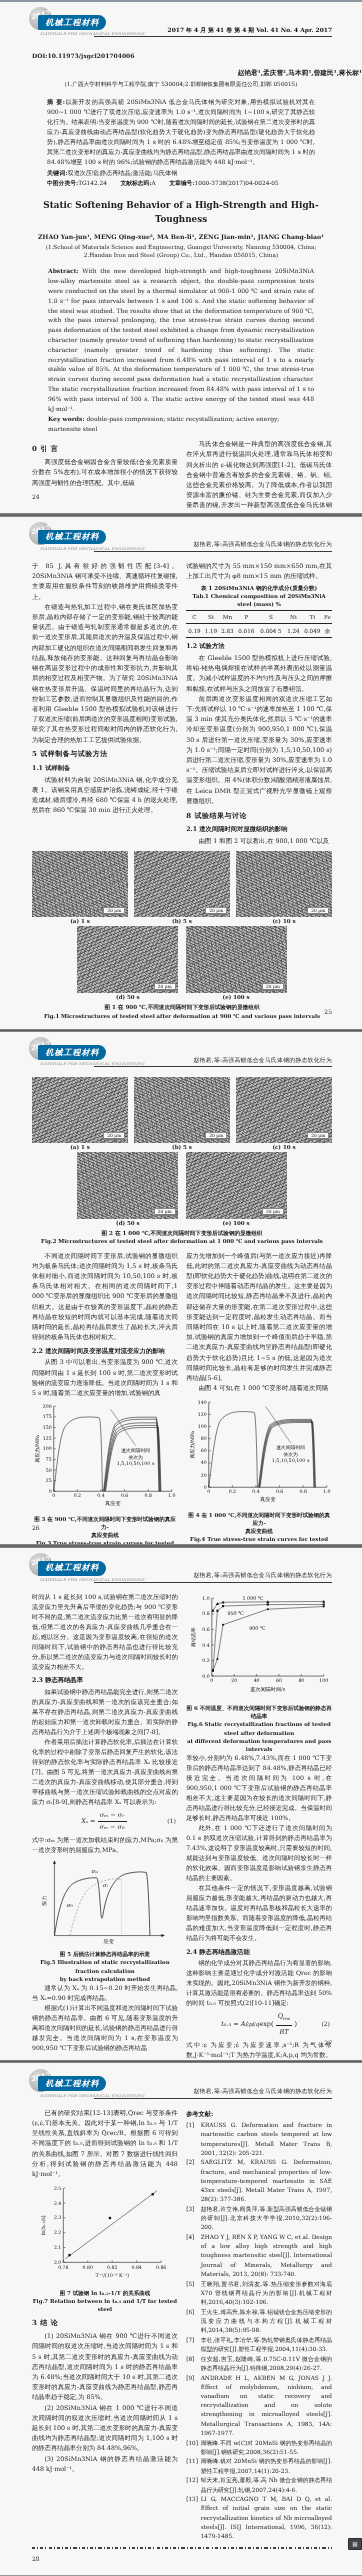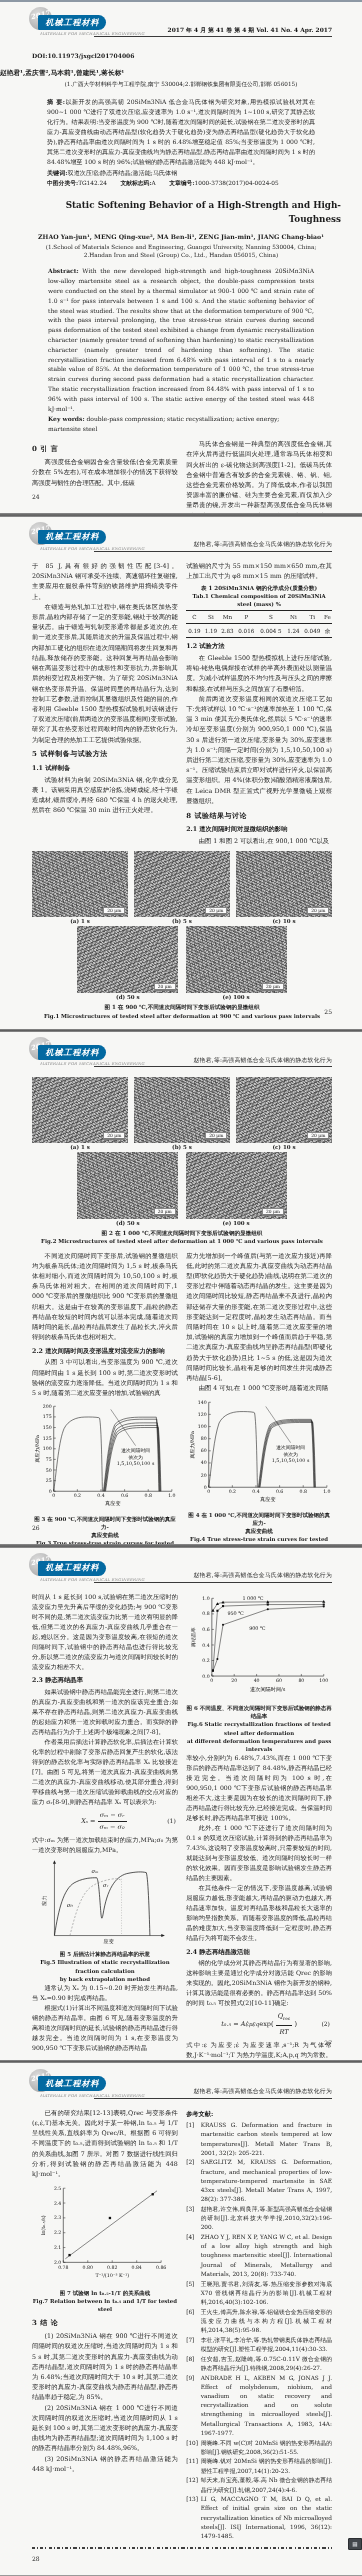--- a/index.html
+++ b/index.html
@@ -14,29 +14,29 @@
   .logo{position:absolute;left:-3.1px;top:0;width:103px;height:32px;}
   .lg-circle{position:absolute;left:0;top:0;width:23px;height:23px;border-radius:50%;background:radial-gradient(circle at 38% 32%,#dedede,#9f9f9f);}
   .lg-circle span{position:absolute;left:2.1px;top:4.1px;color:#fff;font-style:italic;font-weight:bold;font-size:6.7px;transform:rotate(-14deg);letter-spacing:0.3px;}
   .lg-box{position:absolute;left:8.8px;top:7.8px;background:#0369a1;color:#fff;font-weight:bold;font-style:italic;font-size:8px;letter-spacing:1px;padding:1.6px 6.7px 2.1px 7.8px;border-radius:1.6px 7.8px 7.8px 1.6px;white-space:nowrap;}
   .lg-en{position:absolute;left:11.4px;top:24px;font-size:3.9px;color:#8b8b8b;font-style:italic;letter-spacing:0.2px;white-space:nowrap;}
   .runhead{position:absolute;right:0;bottom:6.7px;font-size:5.8px;color:#222;letter-spacing:0.3px;}
   .issue{position:absolute;right:0;bottom:6.7px;font-size:5.9px;font-weight:bold;color:#111;}
   
   .doi{margin:10.3px 30px 0 32px;font-size:6px;font-weight:bold;}
   .title{margin:11.4px 0 0;text-align:center;font-size:12.4px;font-weight:bold;letter-spacing:1.6px;}
-  .authors{margin:10.3px 0 0;text-align:left;font-size:6.7px;font-weight:bold;}
+  .authors{margin:10.3px 0 0;text-align:right;font-size:6.7px;font-weight:bold;}
   .affil{margin:3.6px 0 0;text-align:center;font-size:5.7px;}
   .absblk{margin:7.2px 47px 0 47px;font-size:6.1px;line-height:10px;text-align:justify;}
   .absblk .lead{font-weight:bold;}
   .kwline{margin:1px 47px 0 47px;font-size:6.1px;line-height:10px;}
   .clcline{margin:1.6px 47px 0 47px;font-size:5.8px;line-height:9.8px;}
   .clcline .b{font-weight:bold;}
   .gap{display:inline-block;width:13.5px;}
-  .entitle{margin:9.3px 21px 0;text-align:right;font-size:8.8px;font-weight:bold;line-height:14px;}
+  .entitle{margin:9.3px 21px 0;text-align:center;font-size:8.8px;font-weight:bold;line-height:14px;}
   .enauth{margin:6.2px 0 0;text-align:center;font-size:6.2px;font-weight:bold;}
   .enaffil{margin:3.1px 0 0;text-align:center;font-size:5.7px;line-height:8.8px;}
   .abseblk{margin:6.2px 48px 0 48px;font-size:6px;line-height:9.8px;text-align:justify;}
   .abseblk .lead{font-weight:bold;}
   .kweline{margin:1px 48px 0 48px;font-size:6px;line-height:9.8px;}
   .kweline .lead{font-weight:bold;}
   
   .cols{display:flex;gap:8.3px;margin:5.2px 30px 0 32px;}
   .col{flex:1;min-width:0;font-size:6.3px;line-height:10.2px;text-align:justify;}
   .col p{margin:0;}

